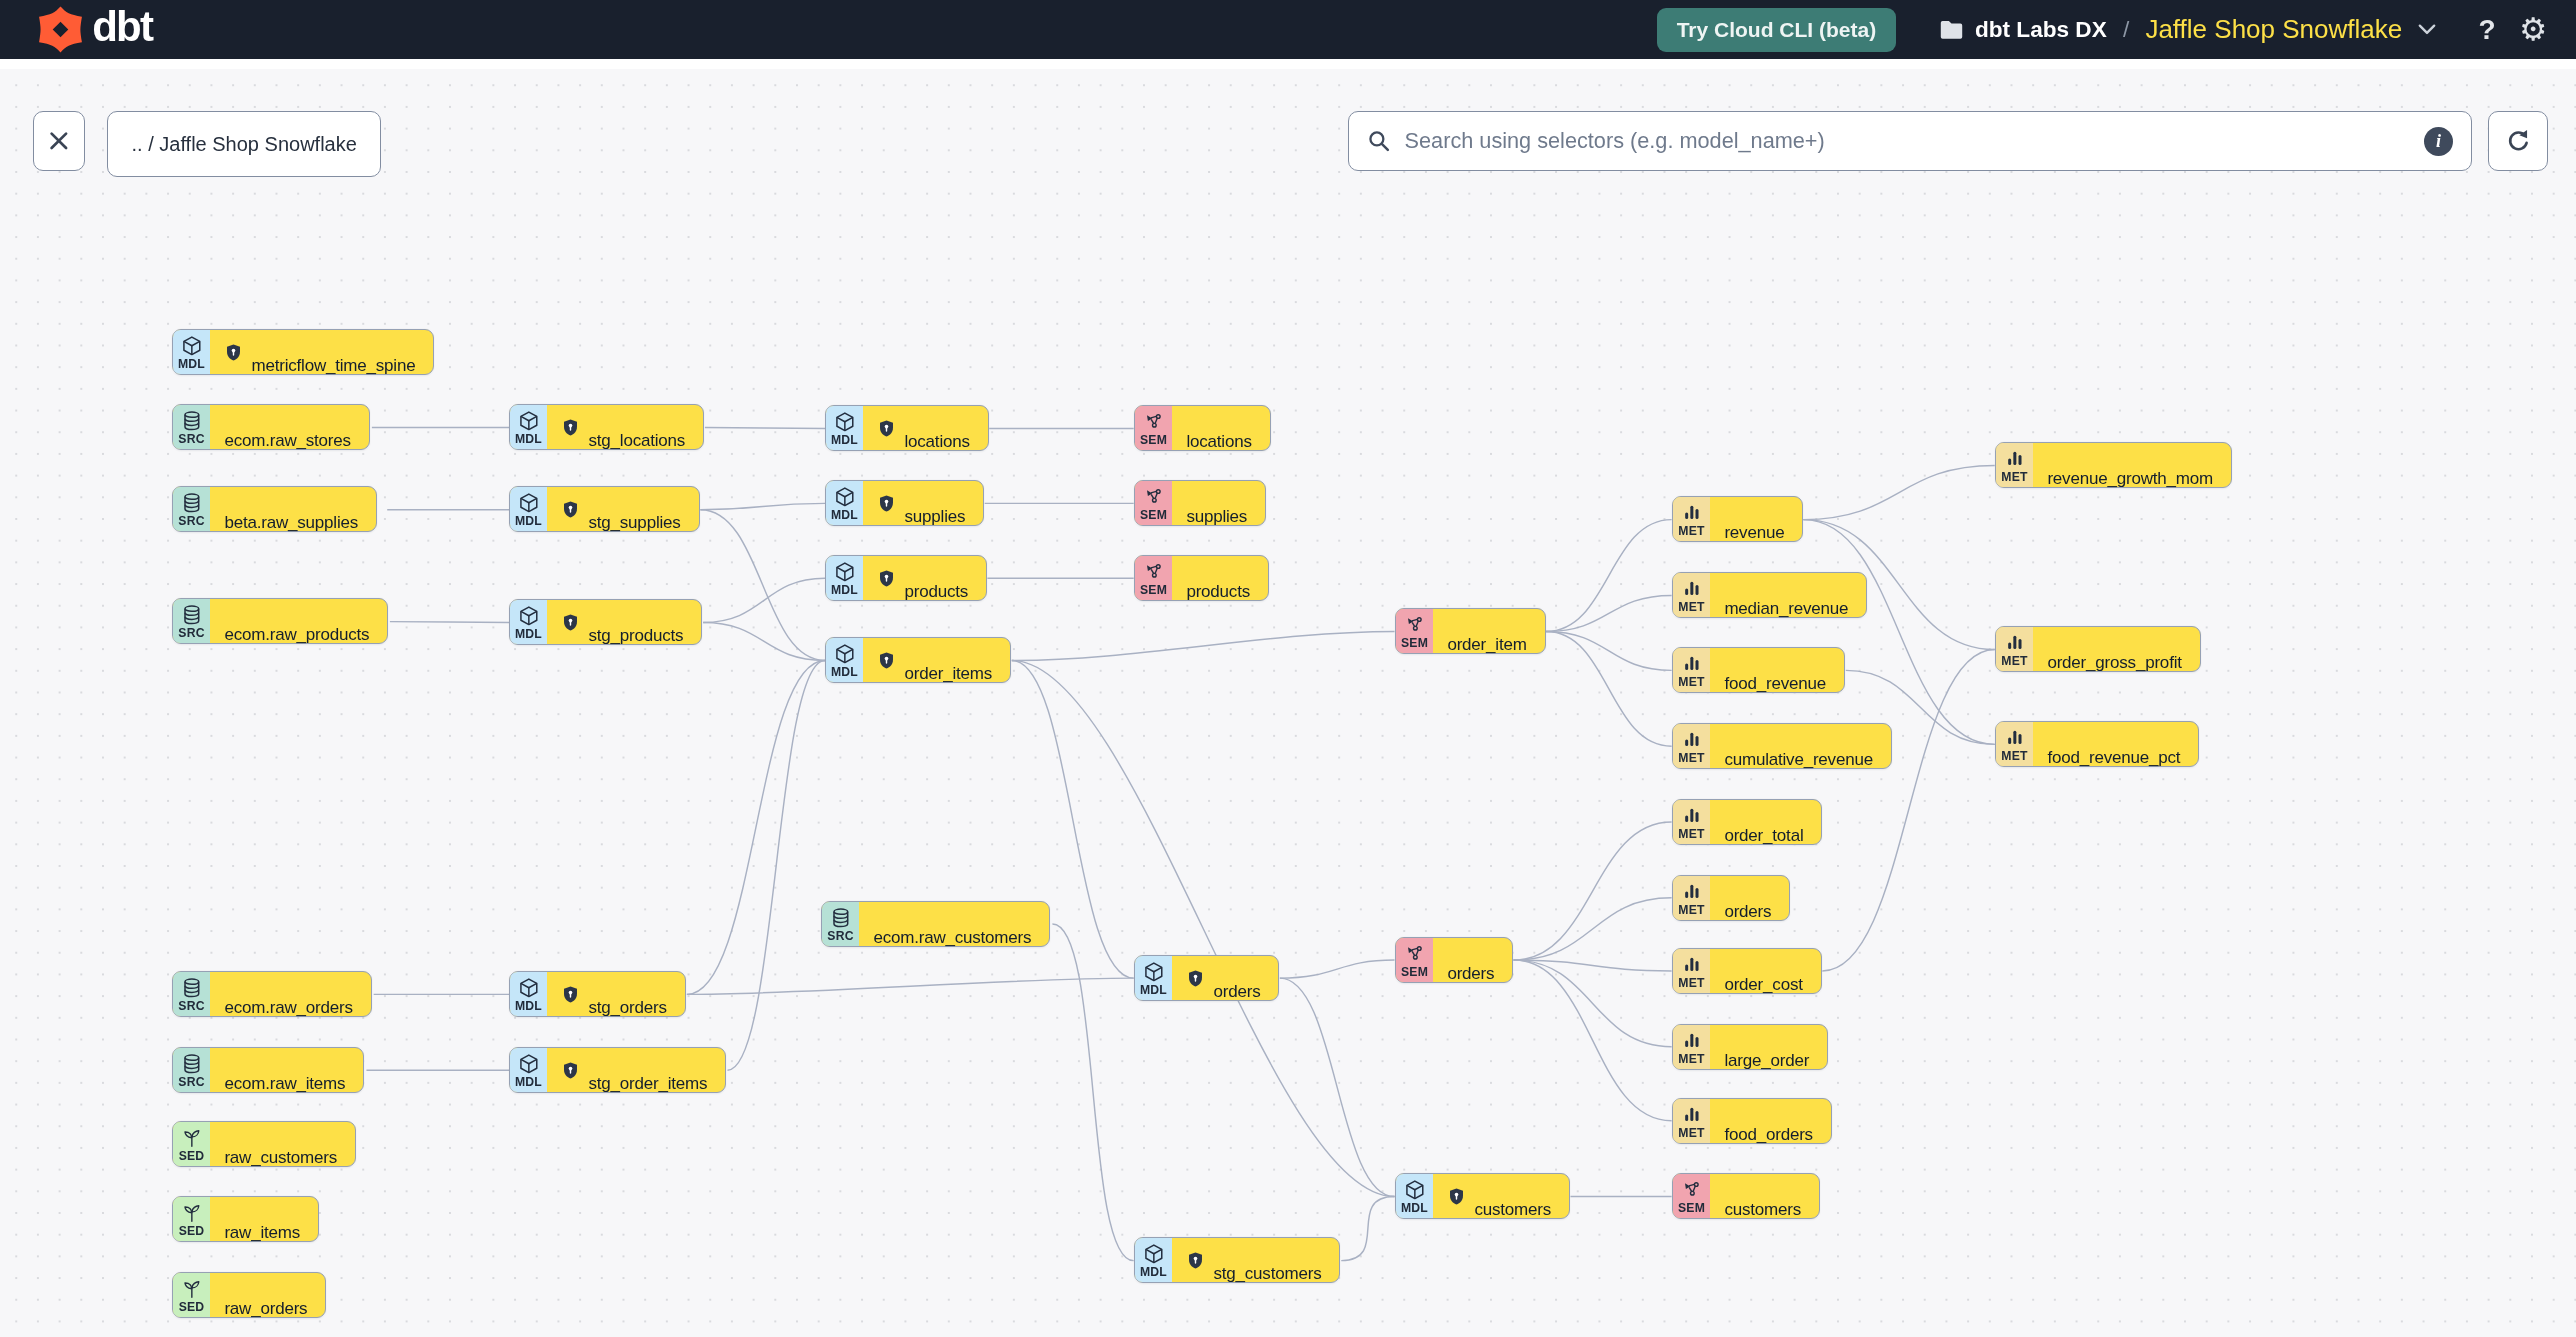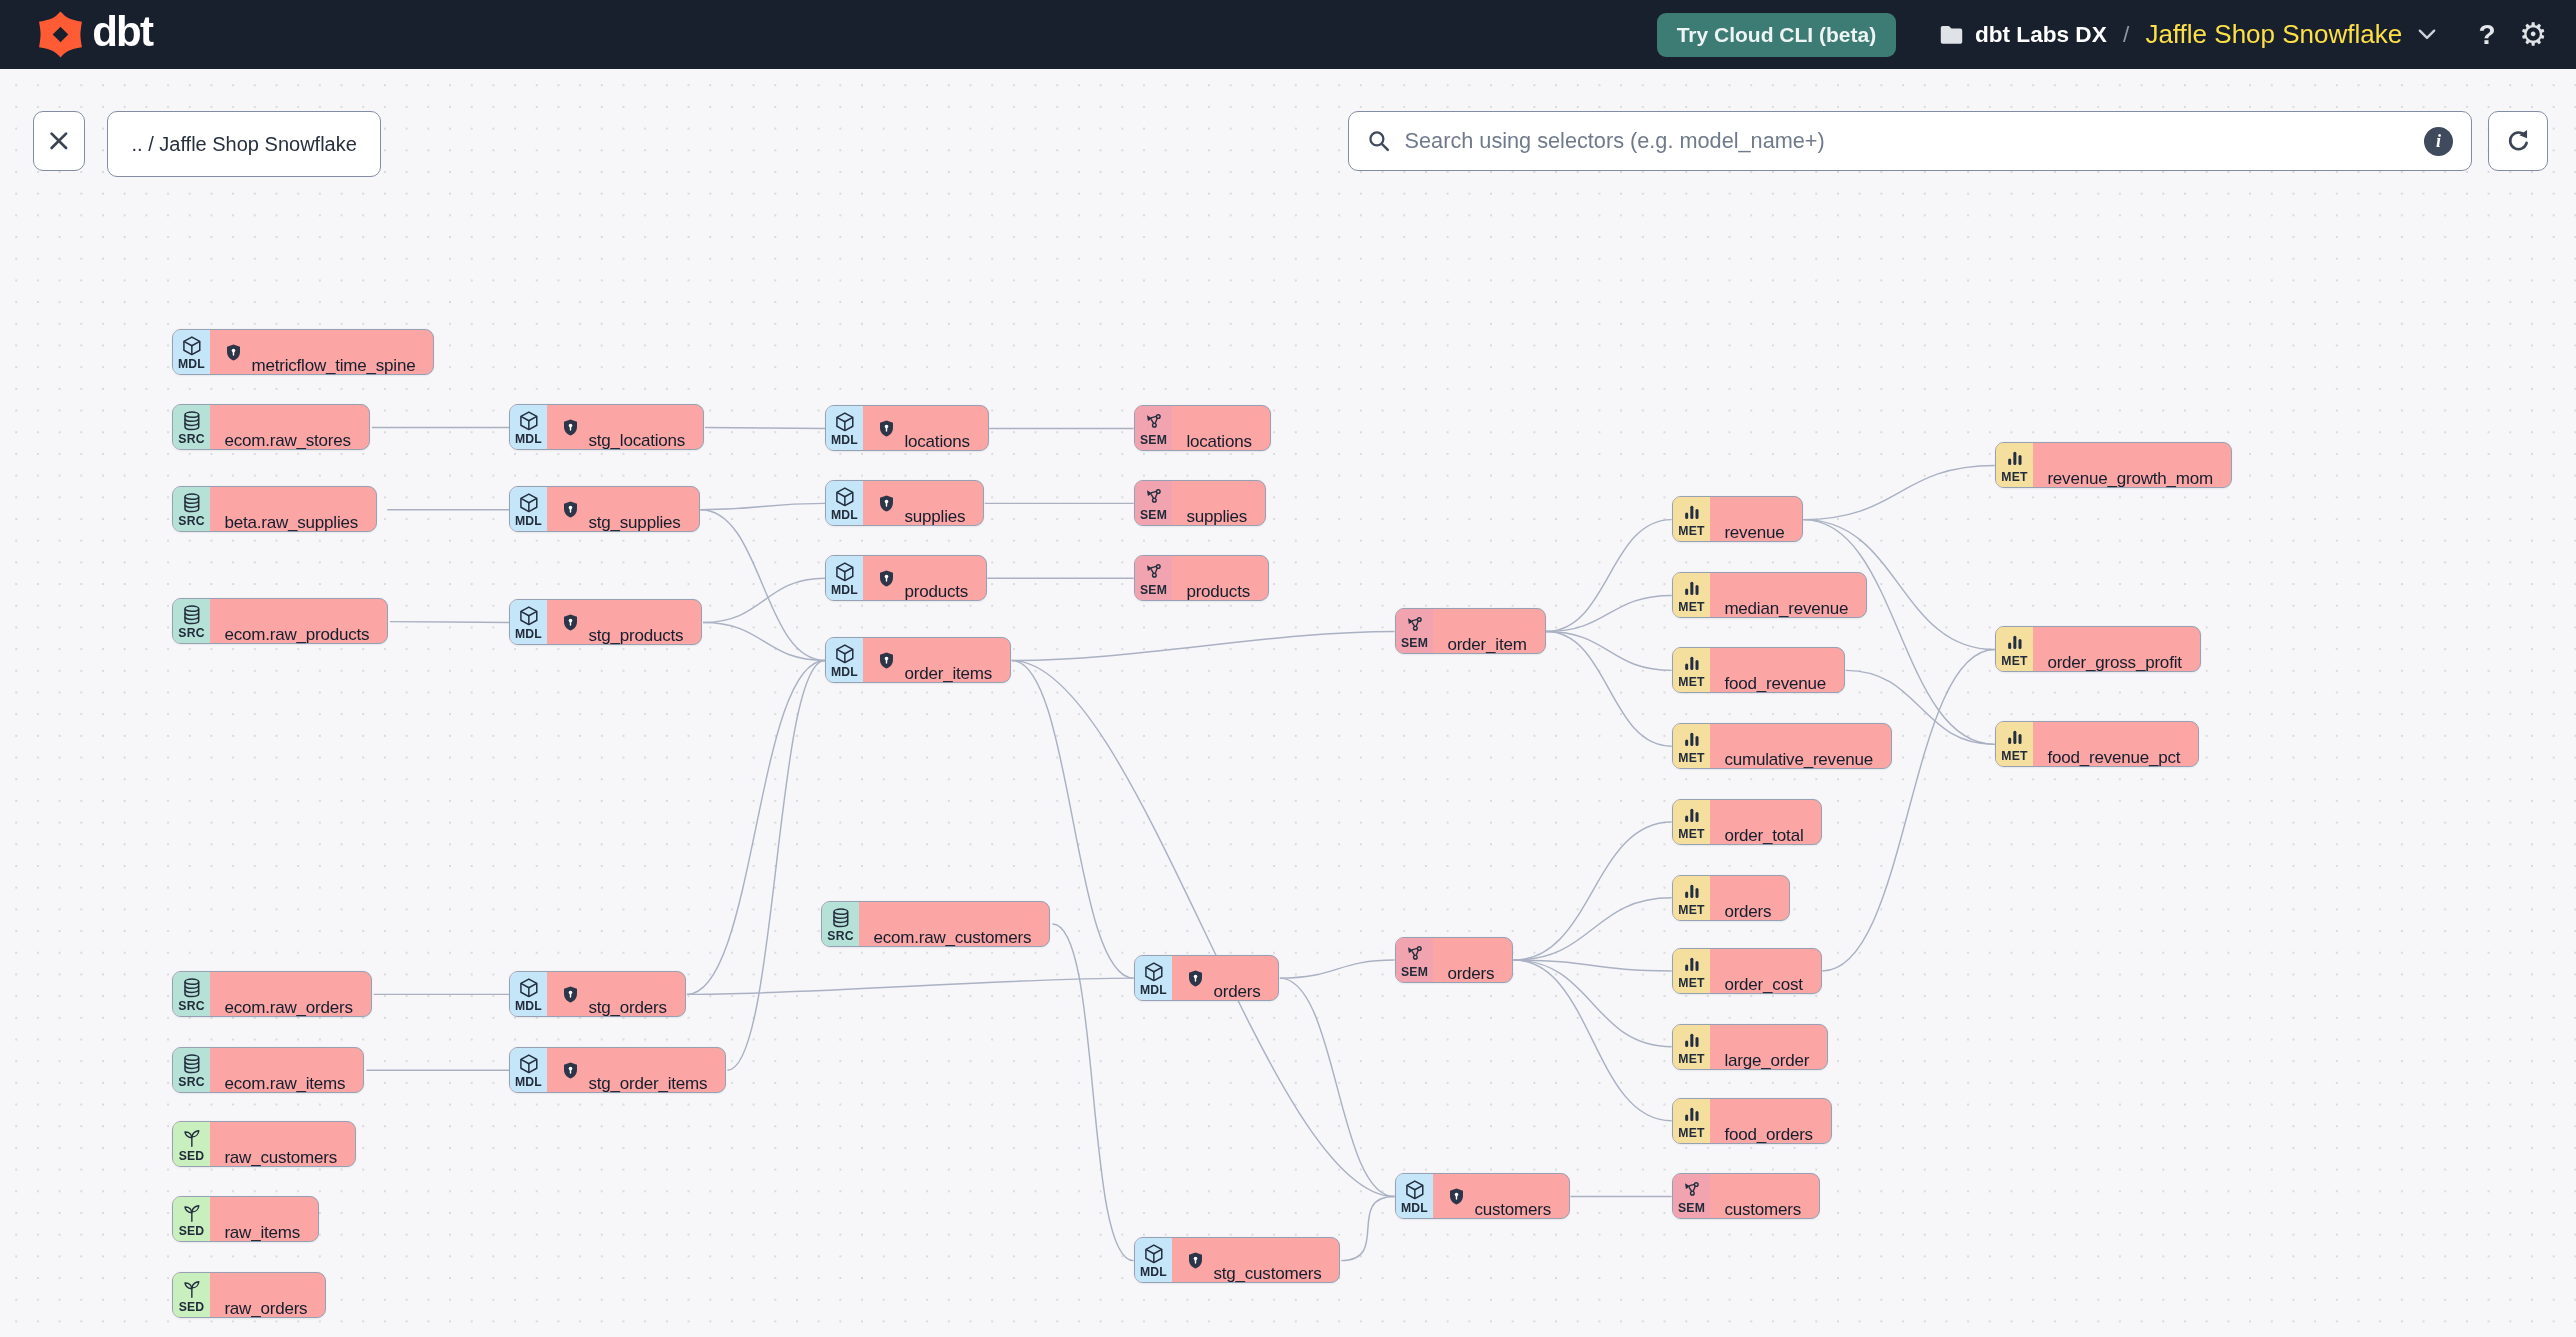--- a/index.html
+++ b/index.html
@@ -1,21 +1,21 @@
 <!DOCTYPE html>
 <html style="font-size:14.4px"><head>
 <meta charset="utf-8">
 <style>
   * { margin:0; padding:0; box-sizing:border-box; }
   html,body { width:2576px; height:1338px; overflow:hidden; background:#fff;
               font-family:"Liberation Sans", sans-serif; }
   #app { position:relative; width:2576px; height:1338px; }
 
   
-  .navbar { position:absolute; top:0; left:0; width:100%; height:69px;
+  .navbar { position:absolute; top:0; left:0; width:100%; height:59px;
             background:#19202d; display:flex; align-items:center; z-index:10; }
   .logo-wrap { display:flex; align-items:center; margin-left:36px; }
   .logo-mark { width:49px; height:49px; display:block; }
   .logo-word { color:#fff; font-size:42px; font-weight:800; letter-spacing:-1.8px;
                margin-left:7.2px; line-height:1; padding-bottom:5.4px; }
   .nav-items { display:flex; align-items:center; gap:42px; margin-left:56px; }
   .nav-item { display:flex; align-items:center; gap:7.2px; color:#e4e7ec;
               font-size:22.6px; font-weight:600; cursor:pointer; white-space:nowrap; }
   .nav-right { margin-left:auto; display:flex; align-items:center; margin-right:29px; }
   .cli-btn { background:#3d7c75; color:#eef4f3; font-size:21px; font-weight:600;
@@ -54,21 +54,21 @@
                   font-family:"Liberation Sans", sans-serif; }
   .search-input::placeholder { color:#6f7a8c; opacity:1; }
   .info-dot { width:29px; height:29px; border-radius:50%; background:#3f4a5c; color:#fff;
               font-size:18px; font-weight:700; display:flex; align-items:center;
               justify-content:center; font-family:"Liberation Serif", serif; font-style:italic; }
   .refresh-btn { position:absolute; left:2488px; top:0; width:60px; height:60px;
                  display:flex; align-items:center; justify-content:center; cursor:pointer; }
 
   
   .node { position:absolute; height:46px; display:inline-flex; align-items:stretch;
-          background:#fca5a5; border:1.4px solid #96a1b4; border-radius:9px;
+          background:#fde047; border:1.4px solid #96a1b4; border-radius:9px;
           box-shadow:0 0.9px 1.8px rgba(16,24,40,.07); cursor:pointer; }
   .badge { width:37px; border-radius:7.2px 0 0 7.2px; display:flex; flex-direction:column;
            align-items:center; justify-content:center; padding-top:2.7px; flex:none; }
   .badge svg { width:21.7px; height:21.7px; display:block; }
   .badge-label { font-size:12.2px; font-weight:600; color:#212b3a; line-height:1.1;
                  letter-spacing:0.2px; margin-top:0.9px; }
   .node-body { display:flex; align-items:center; padding:0 18px 0 14.4px; gap:8.1px; white-space:nowrap; }
   .node-label { font-size:17px; color:#141e2d; letter-spacing:-0.2px;margin-top:28px; }
   .shield svg { width:19px; height:19px; display:block; }
 

